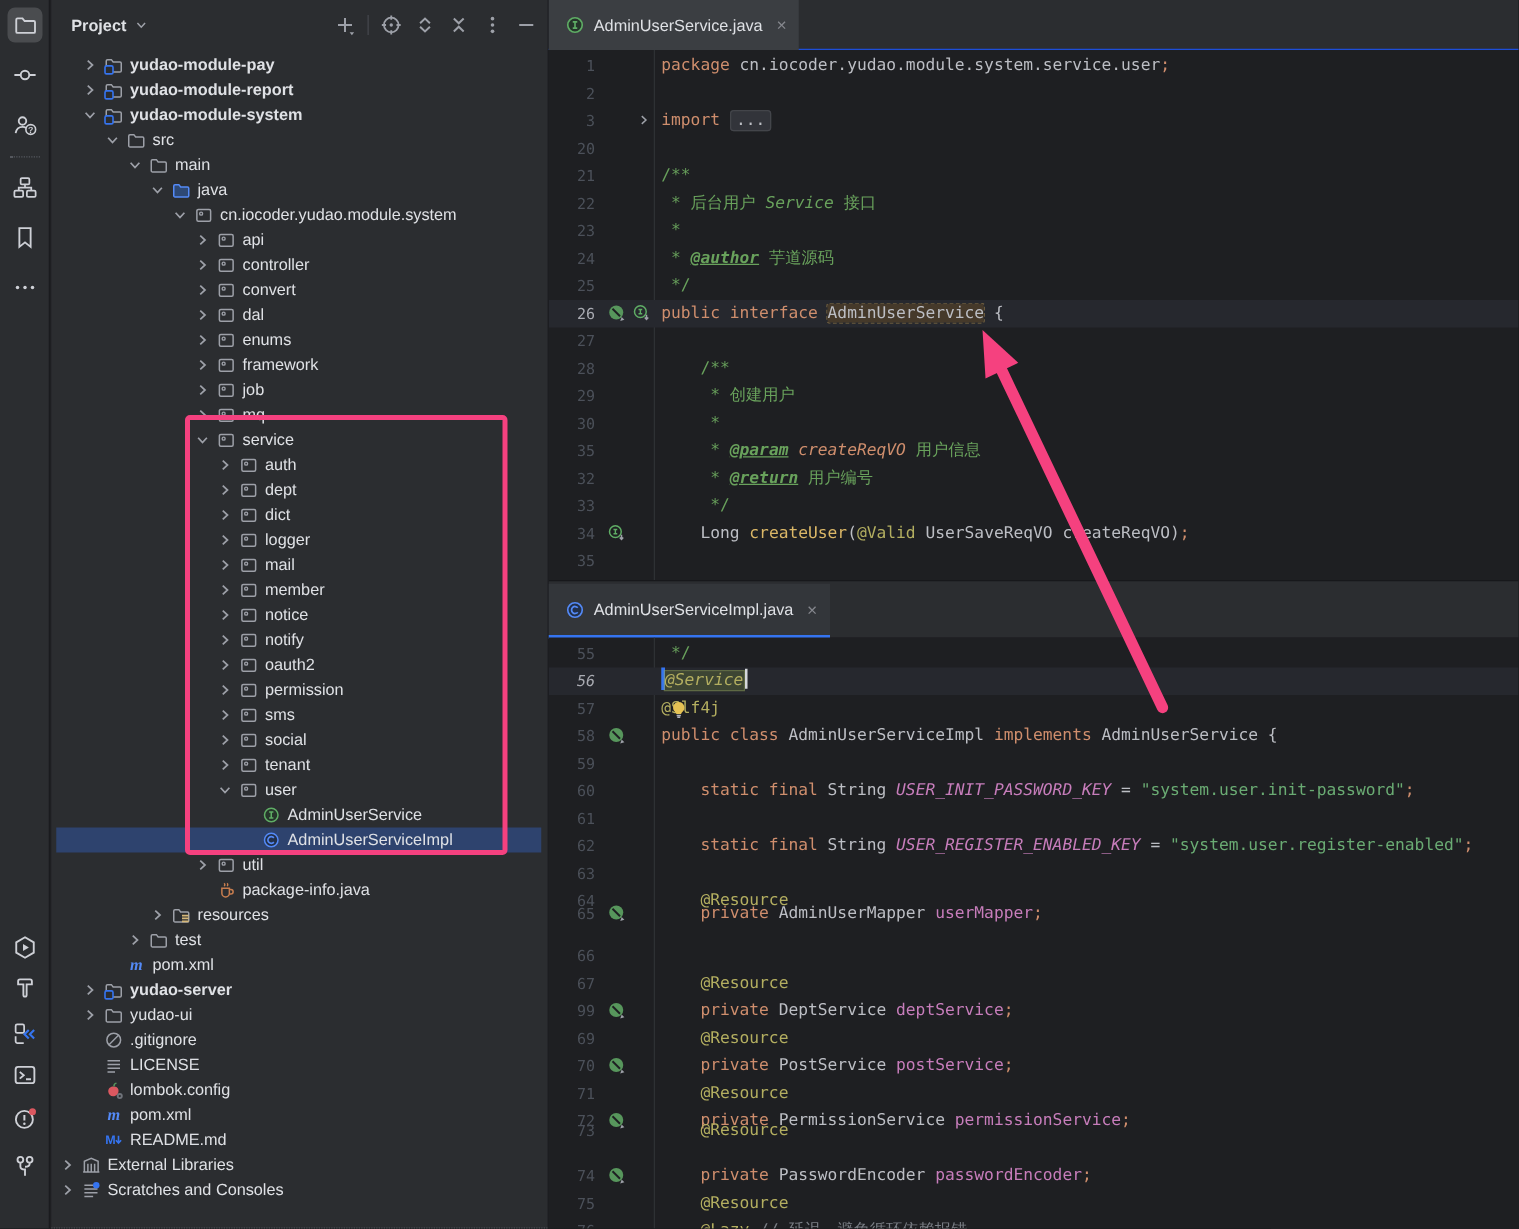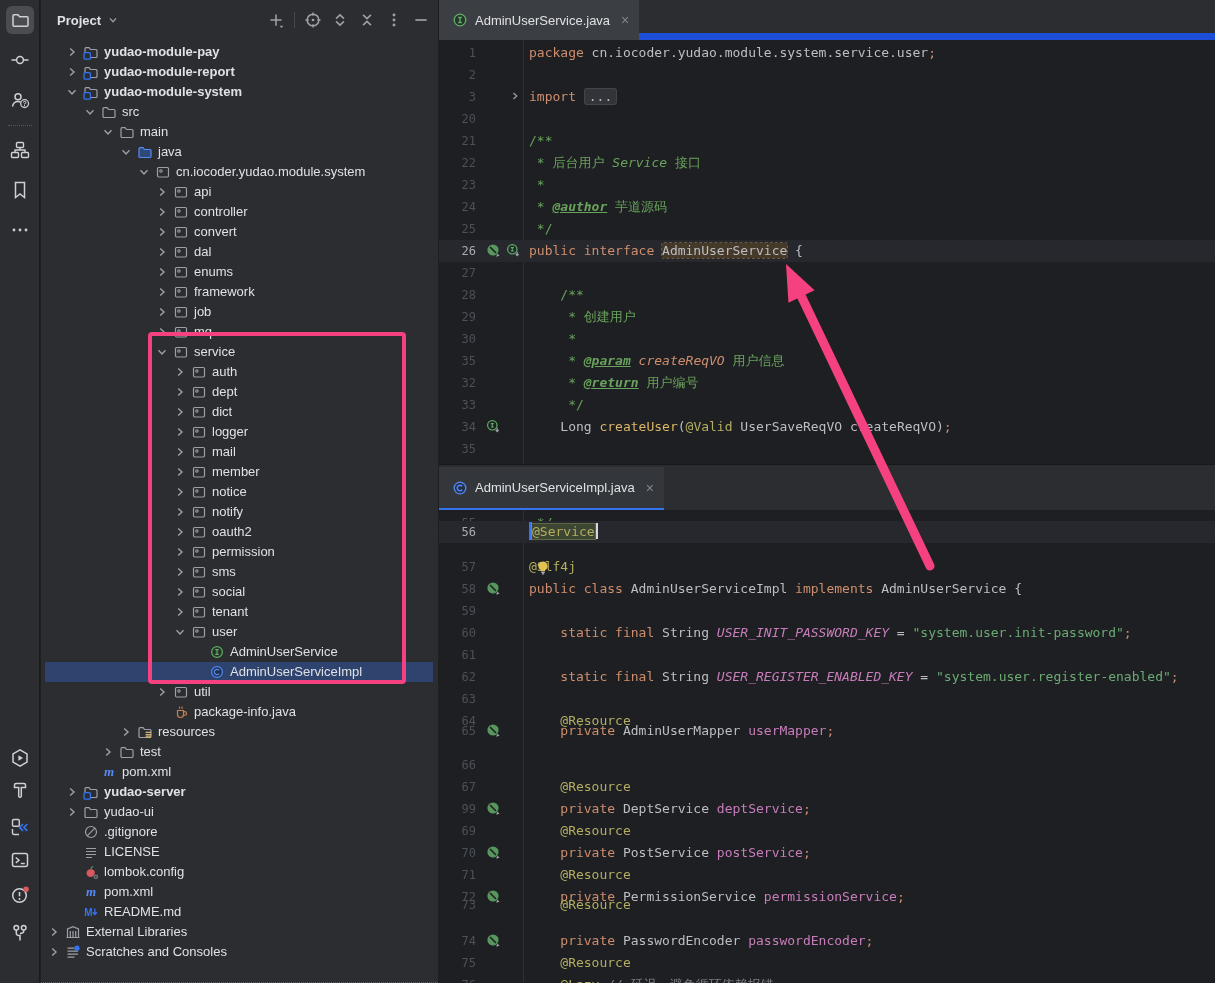--- a/index.html
+++ b/index.html
@@ -29,21 +29,21 @@
   .tree-row.selected { background:#2E436E; }
   .tree-row .chev, .tree-row .ticon { position:absolute; top:2px; width:16px; height:16px; }
   .tree-row .tlabel { position:absolute; top:0; line-height:20px; white-space:nowrap; }
   .tree-row.bold .tlabel { font-weight:bold; }
 
   
   .editor { position:absolute; background:#1E1F22; }
   .ed-top { left:439px; top:0; width:776px; height:464px; }
   .ed-bottom { left:439px; top:464px; width:776px; height:519px; }
   .tabbar { position:relative; background:#2B2D30; }
-  .ed-top .tabbar { height:40px; border-bottom:7px solid #1d4ed8; }
+  .ed-top .tabbar { height:40px; border-bottom:1px solid #1d4ed8; }
   .ed-bottom .tabbar { height:46px; border-top:1px solid #17181B; padding-top:2px; }
   .tab { display:inline-flex; align-items:center; gap:7px; padding:0 10px 0 13px;
          background:#3B3E42; color:#DFE1E5; font-size:13px; height:40px; }
   .ed-bottom .tab { height:44px; border-bottom:3px solid #3574F0; background:#33363A; }
   .tab .ticon16 { width:16px; height:16px; }
   .tab .close { color:#85878D; font-size:14px; margin-left:4px; }
   .code { position:absolute; left:0; right:0; bottom:0; background:#1E1F22; overflow:hidden; }
   .ed-top .code { top:40px; }
   .ed-bottom .code { top:46px; }
   .code::before { content:''; position:absolute; left:84px; top:0; bottom:0; width:1px; background:#2E3134; }
@@ -771,21 +771,21 @@
             </svg></span>
         <span>AdminUserServiceImpl.java</span>
         <span class="close">×</span>
       </span>
     </div>
     <div class="code" id="code-bottom">
         <div class="code-line" style="top: 2px;">
           <span class="ln">55</span>
           <span class="ct"><span class="tok-doc"> */</span></span>
         </div>
-        <div class="code-line cur" style="top: 11px;">
+        <div class="code-line cur" style="top: 24px; font-style: italic;">
           <span class="ln">56</span>
           <span class="ct"><span class="tok-caretblue"></span><span class="tok-annhl">@Service</span><span class="tok-caret"></span></span>
         </div>
         <div class="code-line" style="top: 46px;">
           <span class="ln">57</span>
           <span class="ct"><span class="tok-ann">@Slf4j</span></span>
           <span class="bulb"><svg width="100%" height="100%" viewBox="0 0 16 16" fill="none" xmlns="http://www.w3.org/2000/svg">
               <path d="M8 2.6a4.5 4.5 0 0 0-2.7 8.1c.4.3.7.7.7 1.1v.4h4v-.4c0-.4.3-.8.7-1.1A4.5 4.5 0 0 0 8 2.6z" fill="#E5C254"></path>
               <path d="M6.3 13.3h3.4M6.8 14.8h2.4" stroke="#ADB0B8" stroke-width="1.2"></path>
             </svg></span>

